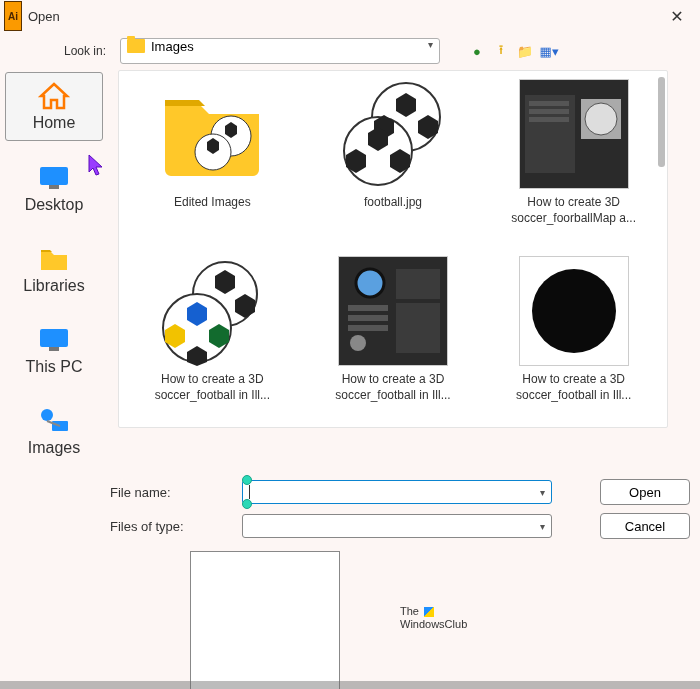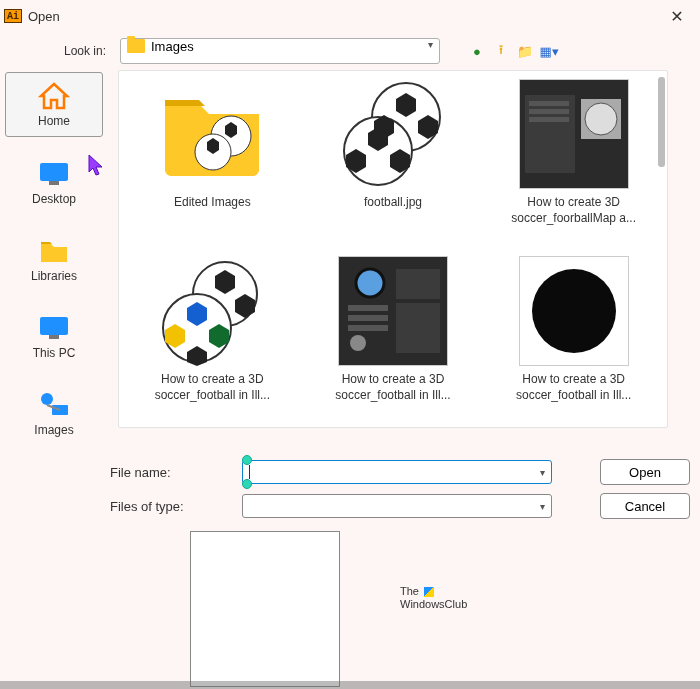--- a/index.html
+++ b/index.html
@@ -1,38 +1,38 @@
 <!DOCTYPE html>
 <html><head>
   <meta charset="utf-8">
   <style>
     * { margin: 0; padding: 0; box-sizing: border-box; font-family: "Segoe UI", Tahoma, sans-serif; }
     body { width: 700px; height: 689px; background: #fdf6f4; overflow: hidden; position: relative; }
 
     .titlebar { height: 32px; display: flex; align-items: center; padding: 0 4px; background: #fdf6f4; }
-    .app-icon { width: 18px; height: 14px; background: #fb9a00; display: flex; align-items: center; justify-content: center; margin-right: 6px; font-size: 10px; font-weight: bold; color: #4a2600; border: 1px solid #5a3200; font-family: Liberation Mono, monospace; }
+    .app-icon { width: 18px; height: 30px; background: #fb9a00; display: flex; align-items: center; justify-content: center; margin-right: 6px; font-size: 10px; font-weight: bold; color: #4a2600; border: 1px solid #5a3200; }
     .title { font-size: 13px; color: #333; }
     .close-btn { margin-left: auto; width: 38px; height: 30px; display: flex; align-items: center; justify-content: center; font-size: 16px; color: #333; cursor: pointer; }
 
     .lookin-row { display: flex; align-items: center; padding: 6px 10px 6px 0; gap: 8px; }
     .lookin-label { width: 112px; text-align: right; font-size: 12px; color: #333; padding-right: 6px; }
     .lookin-dd { flex: 0 0 320px; height: 26px; border: 1px solid #b0b0b0; border-radius: 3px; background: #fff; display: flex; align-items: flex-start; padding: 0 6px; gap: 6px; }
     .folder-mini { width: 18px; height: 14px; background: #ffc829; border-radius: 1px; position: relative; }
     .folder-mini::before { content: ""; position: absolute; top: -3px; left: 0; width: 8px; height: 3px; background: #ffc829; border-radius: 1px 1px 0 0; }
     .lookin-text { font-size: 13px; flex: 1; }
     .chev { font-size: 10px; color: #555; }
     .tb-icons { display: flex; gap: 6px; margin-left: 20px; align-items: center; }
     .tb-icons span { width: 18px; height: 18px; display: flex; align-items: center; justify-content: center; font-size: 13px; }
 
     .body-area { display: flex; position: relative; }
 
     .sidebar { width: 108px; display: flex; flex-direction: column; align-items: center; gap: 14px; padding-top: 2px; }
     .side-item { width: 98px; display: flex; flex-direction: column; align-items: center; gap: 3px; padding: 8px 0; cursor: pointer; }
     .side-item.selected { background: #f5f5f5; border: 1px solid #999; border-radius: 3px; }
-    .side-label { font-size: 12px; color: #333; }
+    .side-label { font-size: 16px; color: #333; }
     .side-icon { width: 34px; height: 30px; display: flex; align-items: center; justify-content: center; }
 
     .filegrid { margin-left: 10px; width: 550px; height: 358px; background: #fff; border: 1px solid #e4e4e4; border-radius: 2px; padding: 8px 6px; overflow: hidden; position: relative; }
     .grid { display: grid; grid-template-columns: repeat(3,1fr); gap: 30px 6px; }
     .fileitem { display: flex; flex-direction: column; align-items: center; gap: 6px; cursor: pointer; }
     .thumb { width: 110px; height: 110px; display: flex; align-items: center; justify-content: center; position: relative; }
     .flabel { font-size: 12px; color: #333; text-align: center; max-width: 150px; line-height: 1.3; }
 
     .scroll-thumb { position: absolute; right: 2px; top: 6px; width: 7px; height: 90px; background: #bdbdbd; border-radius: 3px; }
 

